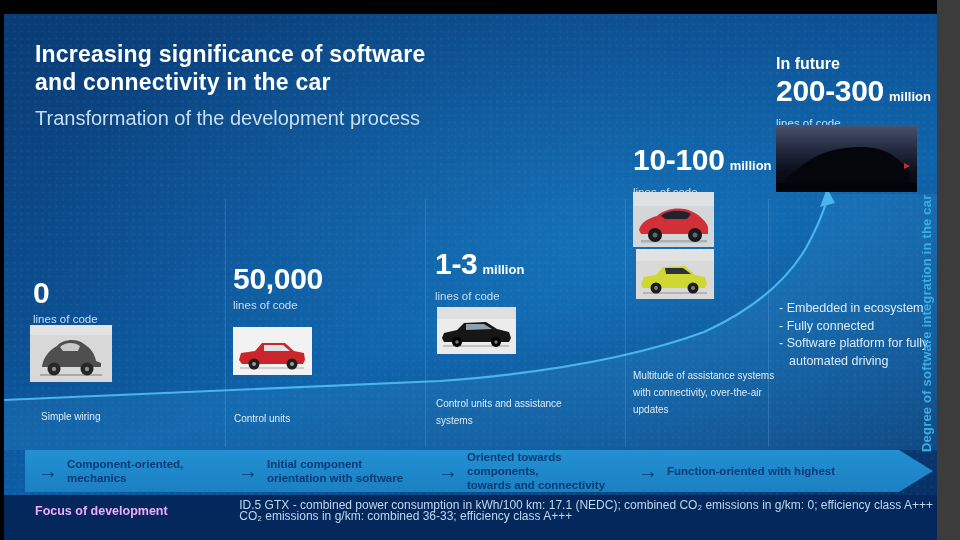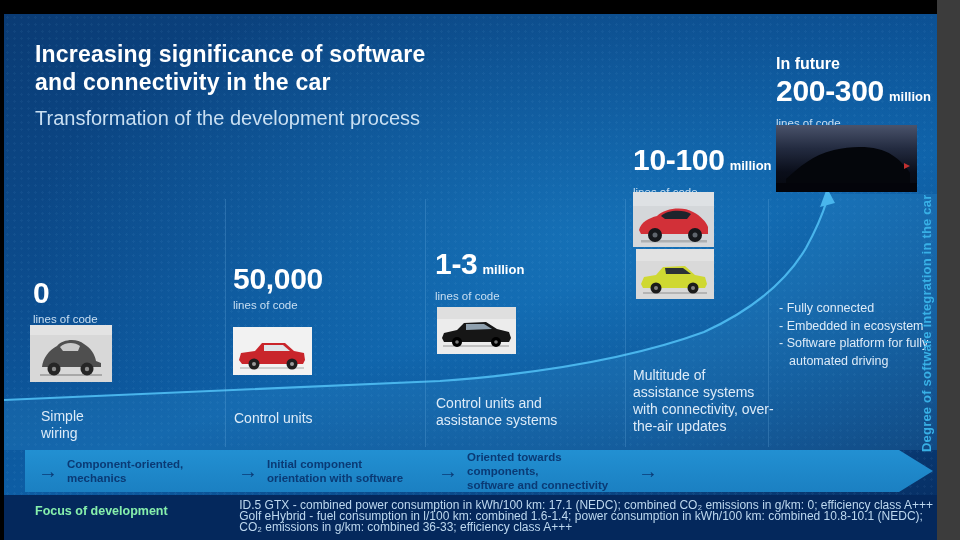--- a/index.html
+++ b/index.html
@@ -24,21 +24,21 @@
 
   .title-block{position:absolute;left:31px;top:26px;z-index:5;}
   .title-line{font-size:23px;font-weight:700;color:#ffffff;line-height:28px;letter-spacing:0.2px;}
   .subtitle{font-size:20px;font-weight:300;color:#c9dff2;line-height:26px;margin-top:9px;}
 
   .stage{position:absolute;z-index:5;}
   .stage-prefix{font-size:16px;font-weight:700;color:#ffffff;line-height:18px;}
   .stage-value{font-size:30px;font-weight:700;color:#ffffff;line-height:32px;letter-spacing:-0.3px;white-space:nowrap;}
   .stage-value .million{font-size:13px;font-weight:700;margin-left:5px;letter-spacing:0;}
   .stage-lines{font-size:11.5px;font-weight:400;color:#c9dff2;margin-top:4px;}
-  .stage-caption{position:absolute;font-size:14px;color:#ddebf8;line-height:17px;z-index:5;}
+  .stage-caption{position:absolute;font-size:10px;color:#ddebf8;line-height:17px;z-index:5;}
   .car-image{position:absolute;z-index:5;}
   .car-image svg{display:block;}
 
   .bullet-list{position:absolute;left:775px;top:286px;width:158px;z-index:5;
     font-size:12.5px;color:#ddebf8;line-height:17.5px;}
   .bullet-list div{padding-left:10px;text-indent:-10px;}
 
   .vertical-label{
     position:absolute;right:3px;top:170px;height:268px;z-index:6;
     writing-mode:vertical-rl;transform:rotate(180deg);
@@ -48,21 +48,21 @@
   .band{
     position:absolute;left:21px;top:436px;width:908px;height:42px;z-index:6;
     background:linear-gradient(180deg,#2290d2,#1b80c2);
     clip-path:polygon(0 0, calc(100% - 34px) 0, 100% 50%, calc(100% - 34px) 100%, 0 100%);
   }
   .band-seg{position:absolute;top:0;height:100%;display:flex;align-items:center;}
   .band-arrow{font-size:20px;font-weight:700;color:#0a3a75;margin-right:9px;line-height:1;}
   .band-text{font-size:11.5px;font-weight:700;color:#0a3a75;line-height:14px;}
 
   .bottom-strip{position:absolute;left:0;top:481px;width:933px;height:48px;background:#04285c;z-index:4;}
-  .focus-label{position:absolute;left:31px;top:9px;font-size:12.5px;font-weight:700;color:#86efac;}
+  .focus-label{position:absolute;left:31px;top:9px;font-size:12.5px;font-weight:700;color:#f0abfc;}
   .footnotes{position:absolute;right:4px;top:5px;text-align:left;font-size:12px;line-height:11px;color:#bdd8ef;}
 </style>
 </head>
 <body>
 
 <div class="side-bar-right"></div>
 
 <div class="slide">
 
   <svg class="curve-svg" width="933" height="529" viewBox="0 0 933 529">
@@ -185,22 +185,22 @@
           <stop offset="1" stop-color="#05070d"></stop>
         </linearGradient>
       </defs>
       <rect width="141" height="67" fill="url(#fgrad)"></rect>
       <path d="M10 54 C24 42 36 30 58 25 C80 20 103 21 116 30 C124 35 130 42 134 48 L134 60 L10 60 Z" fill="#04060b"></path>
       <path d="M128 38 L134 41 L128 44 Z" fill="#c03030"></path>
       <rect x="0" y="58" width="141" height="9" fill="#03040a"></rect>
     </svg>
   </div>
   <div class="bullet-list">
+    <div>- Embedded in ecosystem</div>
     <div>- Fully connected</div>
-    <div>- Embedded in ecosystem</div>
     <div>- Software platform for fully automated driving</div>
   </div>
 
   <div class="vertical-label">Degree of software integration in the car</div>
 
   <div class="band">
     <div class="band-seg" style="left:13px;width:185px;">
       <span class="band-arrow">→</span>
       <span class="band-text">
         <div>Component-oriented,</div>
@@ -211,32 +211,32 @@
       <span class="band-arrow">→</span>
       <span class="band-text">
         <div>Initial component</div>
         <div>orientation with software</div>
       </span>
     </div>
     <div class="band-seg" style="left:413px;width:190px;">
       <span class="band-arrow">→</span>
       <span class="band-text">
         <div>Oriented towards components,</div>
-        <div>software and connectivity</div>
+        <div>towards and connectivity</div>
       </span>
     </div>
     <div class="band-seg" style="left:613px;width:270px;">
       <span class="band-arrow">→</span>
       <span class="band-text">
+        <div>Function-oriented with highest</div>
       </span>
     </div>
   </div>
 
   <div class="bottom-strip">
     <div class="focus-label">Focus of development</div>
     <div class="footnotes">
       <div>ID.5 GTX - combined power consumption in kWh/100 km: 17.1 (NEDC); combined CO₂ emissions in g/km: 0; efficiency class A+++</div>
-      <div>Golf eHybrid - fuel consumption in l/100 km: combined 1.6-1.4; power consumption in kWh/100 km: combined 10.8-10.1 (NEDC);</div>
       <div>CO₂ emissions in g/km: combined 36-33; efficiency class A+++</div>
     </div>
   </div>
 
 </div>
 
 </body></html>

